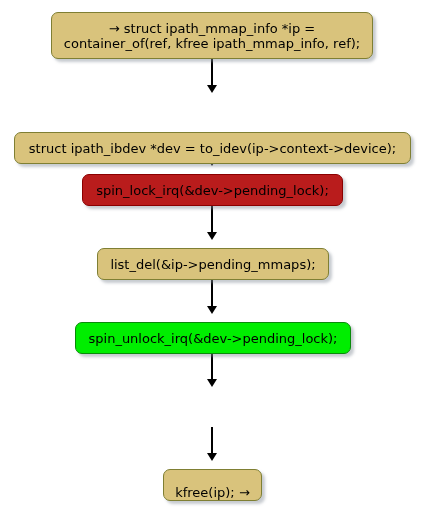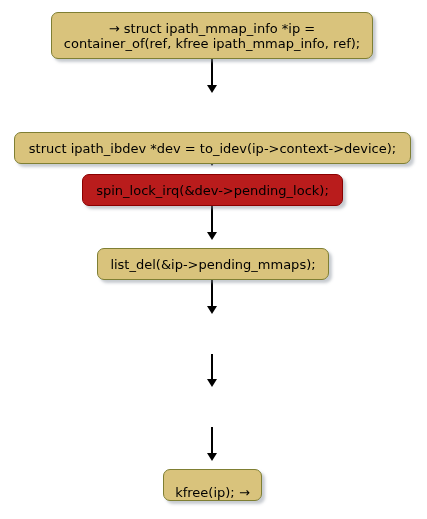--- a/index.html
+++ b/index.html
@@ -76,14 +76,15 @@
     <div class="connector" style="left: 211px; top: 280px; height: 27px;"></div>
     <div class="arrowhead" style="left: 207px; top: 306px;"></div>
     <div class="connector" style="left: 211px; top: 354px; height: 26px;"></div>
     <div class="arrowhead" style="left: 207px; top: 379px;"></div>
     <div class="connector" style="left: 211px; top: 427px; height: 27px;"></div>
     <div class="arrowhead" style="left: 207px; top: 453px;"></div>
     <div class="node" style="left: 51px; top: 12px; width: 322px; height: 47px;"><div><span class="label">→ struct ipath_mmap_info *ip =</span><span class="label">container_of(ref, kfree ipath_mmap_info, ref);</span></div></div>
     <div class="node" style="left: 14px; top: 101px; width: 397px; height: 32px; margin-top: 31px;"><div><span class="label">struct ipath_ibdev *dev = to_idev(ip-&gt;context-&gt;device);</span></div></div>
     <div class="node red" style="left: 82px; top: 174px; width: 261px; height: 32px;"><div><span class="label">spin_lock_irq(&amp;dev-&gt;pending_lock);</span></div></div>
     <div class="node" style="left: 97px; top: 248px; width: 232px; height: 32px;"><div><span class="label">list_del(&amp;ip-&gt;pending_mmaps);</span></div></div>
+    <div class="node green" style="left: 75px; top: 322px; width: 276px; height: 32px;"><div><span class="label">spin_unlock_irq(&amp;dev-&gt;pending_lock);</span></div></div>
     <div class="node" style="left: 163px; top: 469px; width: 99px; height: 32px; align-items: flex-end;"><div><span class="label">kfree(ip); →</span></div></div>
   </div>
 
 </body></html>

